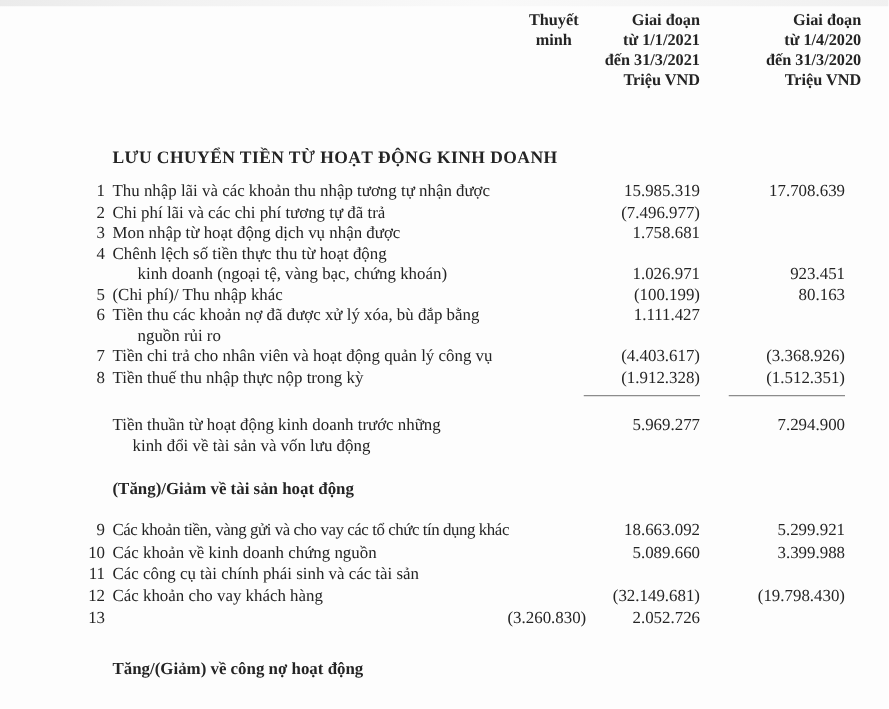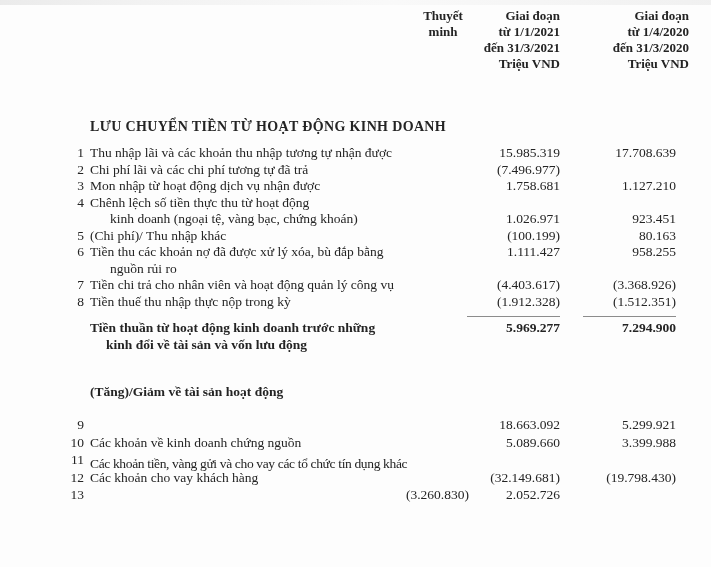--- a/index.html
+++ b/index.html
@@ -33,28 +33,28 @@
   .a, .b { text-align: right; white-space: nowrap; }
   .hd { font-weight: bold; font-size: 13px; line-height: 16px; }
   .hd div { line-height: 16px; }
   .shift { position: relative; left: 13px; }
   .stmt-title { font-weight: bold; font-size: 14px; letter-spacing: .35px; line-height: 17px; }
   .title-line { margin-top: 46px; line-height: 17px; }
   .rows-s1 { margin-top: 10px; }
   .rows-s1 .line { line-height: 16.5px; height: 16.5px; }
   .rules-line { margin-top: 4px; height: 5px; line-height: 5px; }
   .rule { border-top: 1.6px solid #8c8c8c; width: 93px; margin-left: auto; margin-top: 2px; }
-  .subtotal { font-weight: bold; }
+  .subtotal { margin-top: 12px; font-weight: normal; }
   .subtotal .line { line-height: 17px; height: 17px; }
   .subtotal .d.ind { padding-left: 20px; }
-  .sec-head { margin-top: 30px; font-weight: bold; line-height: 17px; height: 17px; }
+  .sec-head { margin-top: 17px; font-weight: bold; line-height: 17px; height: 17px; }
   .rows-s2 { margin-top: 16px; }
   .rows-s2 .line { line-height: 17.5px; height: 17.5px; }
   .sec-head-last { margin-top: 23px; font-weight: bold; line-height: 17px; height: 17px; }
-  .cond { letter-spacing: -0.35px; margin-top: 39px; }
+  .cond { letter-spacing: -0.35px; }
 </style>
 </head>
 <body>
 
 <div class="sheet">
   <div class="scan-streak"></div>
 
   <div class="line">
     <div class="c"></div>
     <div class="c"></div>
@@ -96,21 +96,20 @@
       <div class="c n">2</div>
       <div class="c d">Chi phí lãi và các chi phí tương tự đã trả</div>
       <div class="c t"></div>
       <div class="c a">(7.496.977)</div>
     </div>
     <div class="line">
       <div class="c n">3</div>
       <div class="c d">Mon nhập từ hoạt động dịch vụ nhận được</div>
       <div class="c t"></div>
       <div class="c a">1.758.681</div>
-      <div class="c b">1.127.210</div>
     </div>
     <div class="line">
       <div class="c n">4</div>
       <div class="c d">Chênh lệch số tiền thực thu từ hoạt động</div>
       <div class="c t"></div>
         <div class="c a"></div>
         <div class="c b"></div>
     </div>
     <div class="line">
       <div class="c n"></div>
@@ -124,21 +123,20 @@
       <div class="c d">(Chi phí)/ Thu nhập khác</div>
       <div class="c t"></div>
       <div class="c a">(100.199)</div>
       <div class="c b">80.163</div>
     </div>
     <div class="line">
       <div class="c n">6</div>
       <div class="c d">Tiền thu các khoản nợ đã được xử lý xóa, bù đắp bằng</div>
       <div class="c t"></div>
       <div class="c a">1.111.427</div>
-      <div class="c b">958.255</div>
     </div>
     <div class="line">
       <div class="c n"></div>
       <div class="c d ind">nguồn rủi ro</div>
       <div class="c t"></div>
         <div class="c a"></div>
         <div class="c b"></div>
     </div>
     <div class="line">
       <div class="c n">7</div>
@@ -203,32 +201,40 @@
     </div>
     <div class="line">
       <div class="c n">10</div>
       <div class="c d">Các khoản về kinh doanh chứng nguồn</div>
       <div class="c t"></div>
       <div class="c a">5.089.660</div>
       <div class="c b">3.399.988</div>
     </div>
     <div class="line">
       <div class="c n">11</div>
+      <div class="c d">Các công cụ tài chính phái sinh và các tài sản</div>
       <div class="c t"></div>
         <div class="c a"></div>
         <div class="c b"></div>
     </div>
     <div class="line">
       <div class="c n">12</div>
       <div class="c d">Các khoản cho vay khách hàng</div>
       <div class="c t"></div>
       <div class="c a">(32.149.681)</div>
       <div class="c b">(19.798.430)</div>
     </div>
     <div class="line">
       <div class="c n">13</div>
       <div class="c t"></div>
       <div class="c a">(3.260.830)</div>
       <div class="c b">2.052.726</div>
     </div>
   </div>
 
+  <div class="line sec-head-last">
+    <div class="c n"></div>
+    <div class="c d">Tăng/(Giảm) về công nợ hoạt động</div>
+    <div class="c t"></div>
+      <div class="c a"></div>
+      <div class="c b"></div>
+  </div>
 </div>
 
 </body></html>

